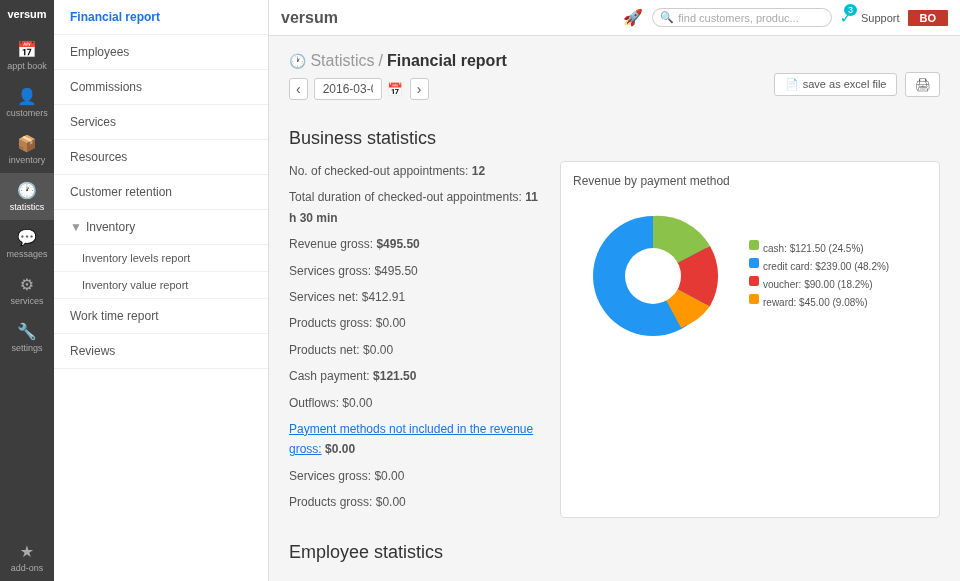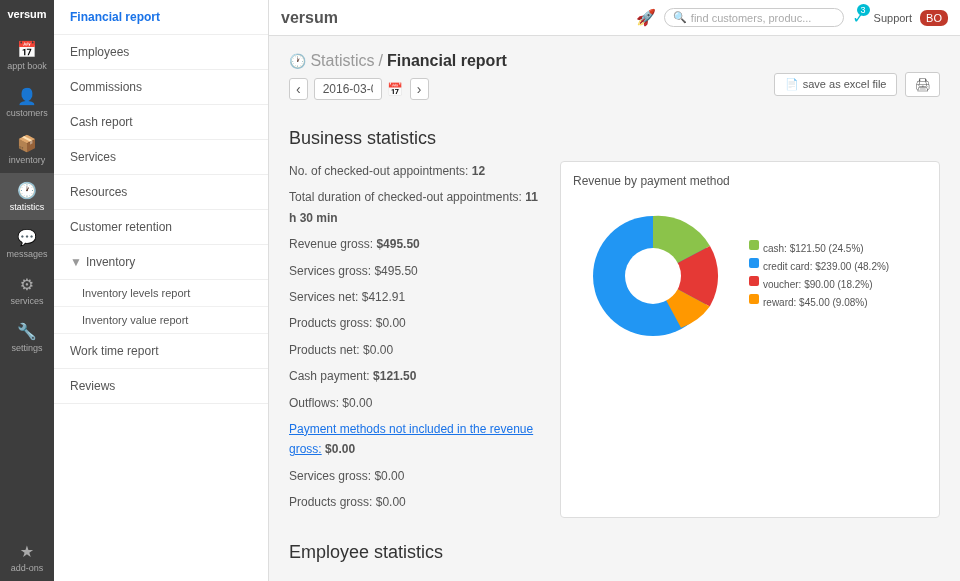--- a/index.html
+++ b/index.html
@@ -118,24 +118,24 @@
       right: -4px;
     }
     .top-bar .support-btn {
       font-size: 11px;
       color: #555;
       cursor: pointer;
     }
     .top-bar .avatar {
       background: #c0392b;
       color: #fff;
-      border-radius: 7px;
-      padding: 2px 6px;
-      font-size: 11px;
-      font-weight: normal;
+      border-radius: 1px;
+      padding: 2px 12px;
+      font-size: 11px;
+      font-weight: bold;
     }
 
     
     .content {
       flex: 1;
       overflow-y: auto;
       padding: 16px 20px;
     }
 
     
@@ -318,21 +318,20 @@
   <div class="nav-item">
     <span class="icon">★</span>
     <span>add-ons</span>
   </div>
 </div>
 
 <div class="second-sidebar">
   <div class="sidebar-group-item active">Financial report</div>
   <div class="sidebar-group-item">Employees</div>
   <div class="sidebar-group-item">Commissions</div>
-  <div class="sidebar-group-item">Cash report</div>
   <div class="sidebar-group-item">Services</div>
   <div class="sidebar-group-item">Resources</div>
   <div class="sidebar-group-item">Customer retention</div>
   <div class="sidebar-group-item"><span class="sidebar-toggle">▼</span>Inventory</div>
   <div class="sidebar-subitem">Inventory levels report</div>
   <div class="sidebar-subitem">Inventory value report</div>
   <div class="sidebar-group-item">Work time report</div>
   <div class="sidebar-group-item">Reviews</div>
 </div>
 

